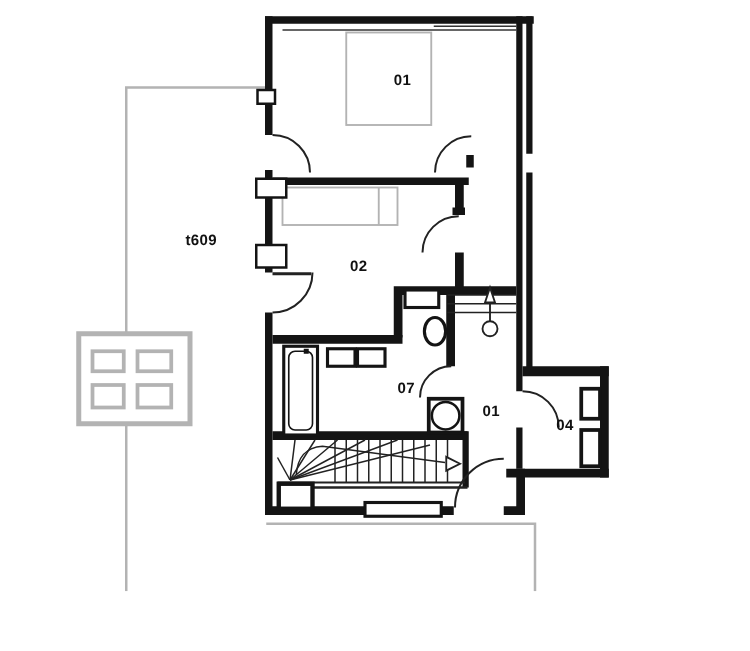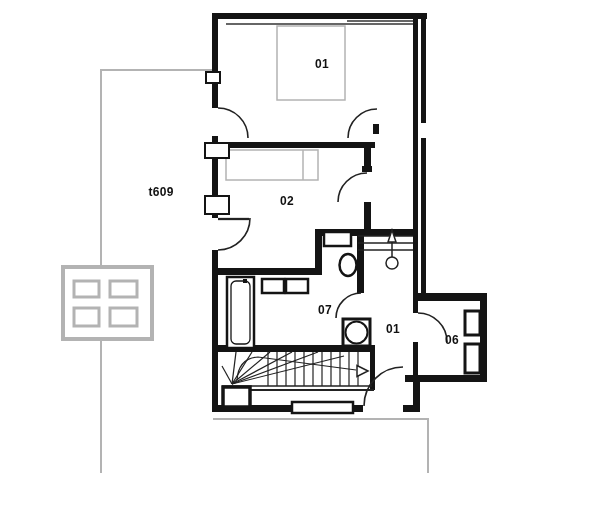--- a/index.html
+++ b/index.html
@@ -2,21 +2,21 @@
 <html><head>
 <meta charset="utf-8">
 <style>
   html,body{margin:0;padding:0;background:#ffffff;}
   #stage{position:relative;width:600px;height:473px;background:#ffffff;overflow:hidden;
          font-family:"Liberation Sans", sans-serif;padding-left:36px;}
   #plan-svg{position:absolute;left:0;top:0;}
   .room-label{position:absolute;transform:translate(-50%,-50%);font-weight:bold;
               font-size:12px;color:#111;letter-spacing:0.3px;white-space:nowrap;}
   .lbl-01{left:322px;top:64px;}
-  .lbl-02{left:287px;top:201px;text-align:right;}
+  .lbl-02{left:287px;top:213px;text-align:right;}
   .lbl-03{left:393px;top:329px;}
   .lbl-04{left:452px;top:340px;}
   .lbl-05{left:325px;top:310px;}
   .lbl-terrace{left:161px;top:192px;}
 </style>
 </head>
 <body>
 
 <div id="stage">
 
@@ -173,17 +173,17 @@
 
     <g stroke="#141414" fill="#ffffff" stroke-width="3">
       <rect x="465" y="311" width="15" height="24"></rect>
       <rect x="465" y="344" width="15" height="29"></rect>
     </g>
   </svg>
 
   <span class="room-label lbl-01">01</span>
   <span class="room-label lbl-02">02</span>
   <span class="room-label lbl-03">01</span>
-  <span class="room-label lbl-04">06</span>
+  <span class="room-label lbl-04">04</span>
   <span class="room-label lbl-05">07</span>
   <span class="room-label lbl-terrace">t609</span>
 
 </div>
 
 </body></html>

